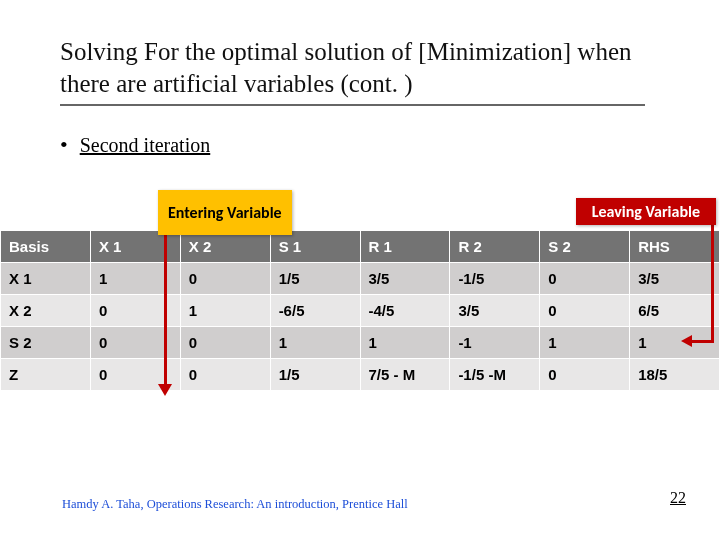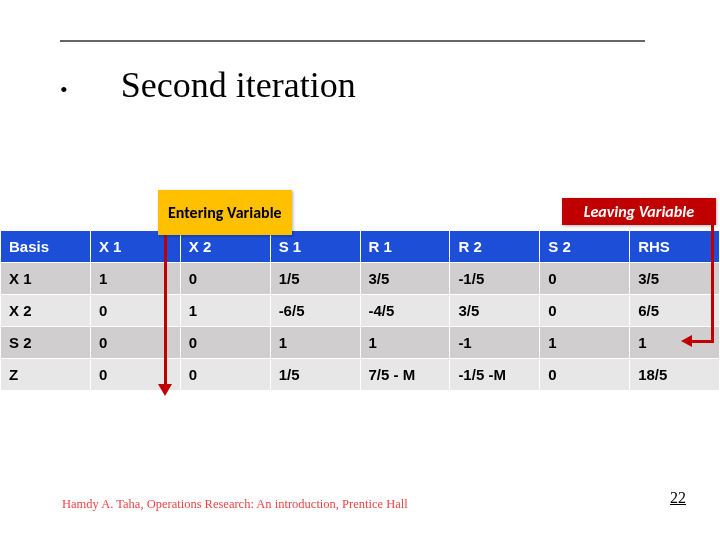--- a/index.html
+++ b/index.html
@@ -34,23 +34,23 @@
     margin-top: 22px;
     gap: 12px;
     position: relative;
   }
   .bullet-dot {
     font-size: 22px;
     line-height: 1;
     margin-top: 6px;
   }
   .bullet-text {
-    font-size: 36px;
-    color: #000;
-    margin-left: 41px;
+    font-size: 20px;
+    text-decoration: underline;
+    color: #000;
   }
   .entering-tag {
     position: absolute;
     left: 158px;
     top: 190px;
     background: #ffc000;
     color: #000;
     font-family: Calibri, Arial, sans-serif;
     font-size: 16px;
     font-weight: 700;
@@ -60,24 +60,23 @@
   }
   .leaving-tag {
     position: absolute;
     right: 4px;
     top: 198px;
     background: #c00000;
     color: #fff;
     font-family: Calibri, Arial, sans-serif;
     font-size: 16px;
     font-weight: 700;
-    padding: 4px 22px;
+    padding: 4px 16px;
     z-index: 5;
     box-shadow: 1px 1px 3px rgba(0,0,0,0.3);
-    font-style: italic;
   }
   .tbl-wrap {
     position: absolute;
     left: 0;
     top: 230px;
     width: 720px;
   }
   table {
     border-collapse: collapse;
     width: 100%;
@@ -86,21 +85,21 @@
   th, td {
     border: 1px solid #fff;
     padding: 6px 8px;
     text-align: left;
     font-family: Arial, sans-serif;
     font-size: 15px;
     font-weight: 700;
     vertical-align: middle;
     height: 32px;
   }
-  th { background: #1d4ed8; color: #fff; }
+  th { background: #737373; color: #fff; }
   tr.odd td { background: #d0cece; color: #000; }
   tr.even td { background: #e8e7e7; color: #000; }
   col.c0 { width: 12.5%; }
   col.cx { width: 12.5%; }
 
   
   .arrow-enter {
     position: absolute;
     left: 160px;
     top: 214px;
@@ -151,37 +150,38 @@
     border-top: 6px solid transparent;
     border-bottom: 6px solid transparent;
     border-right: 11px solid #c00000;
   }
 
   .footer {
     position: absolute;
     left: 62px;
     bottom: 28px;
     font-size: 12.5px;
-    color: #ef4444;
+    color: #1d4ed8;
     font-family: "Times New Roman", Times, serif;
   }
   .pagenum {
     position: absolute;
     right: 34px;
     bottom: 33px;
     font-size: 16px;
     color: #000;
     text-decoration: underline;
     font-family: "Times New Roman", Times, serif;
   }
 </style>
 </head>
 <body>
 
 <div class="slide">
+  <div class="title">Solving For the optimal solution of [Minimization] when there are artificial variables (cont. )</div>
   <hr class="title-rule">
 
   <div class="bullet-row">
     <span class="bullet-dot">•</span>
     <span class="bullet-text">Second iteration</span>
   </div>
 </div>
 
 <div class="entering-tag">Entering Variable</div>
 <div class="leaving-tag">Leaving Variable</div>

